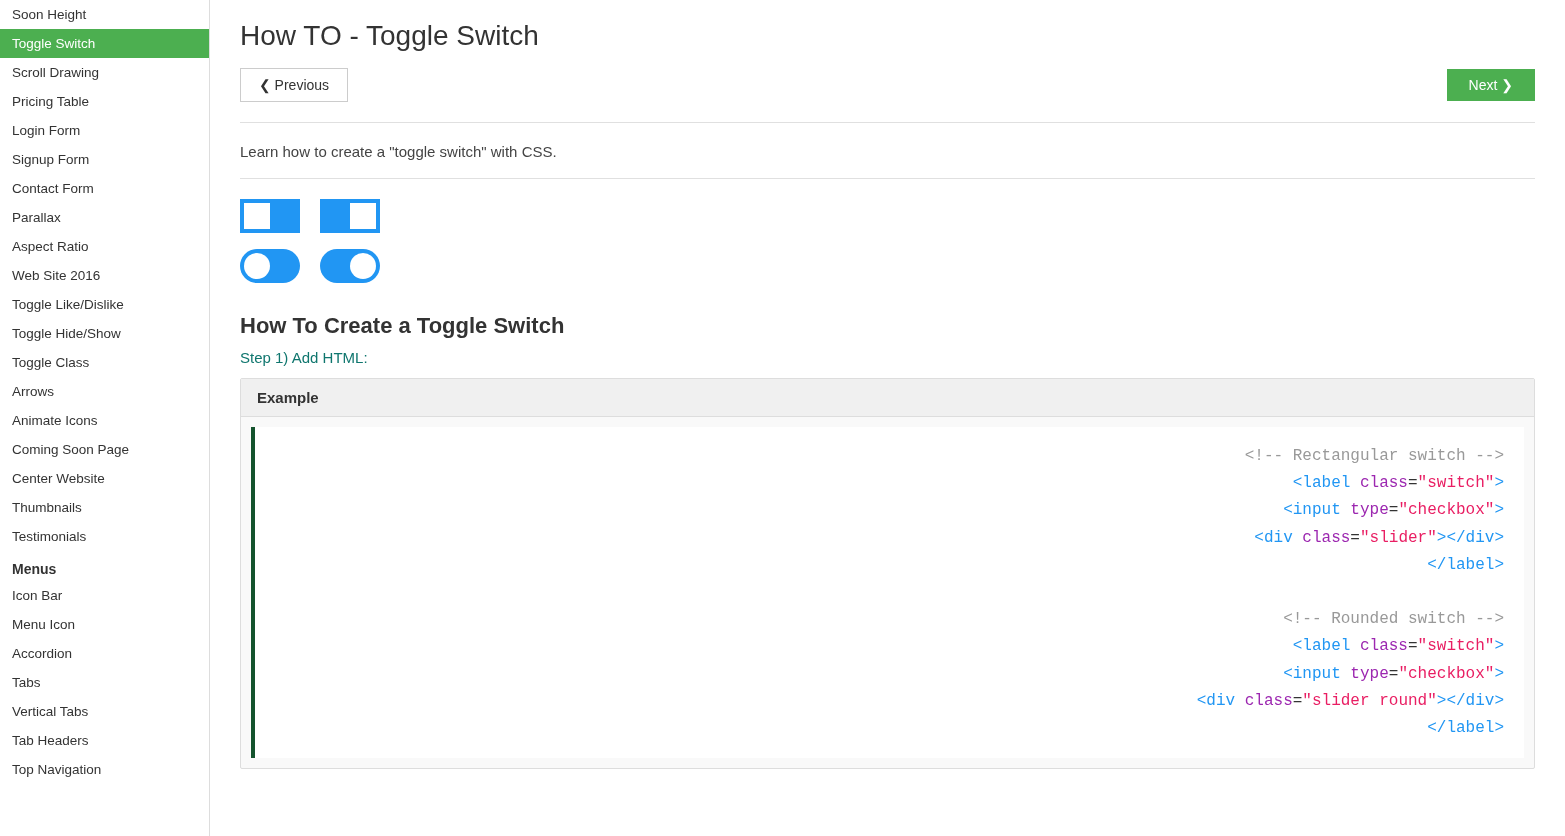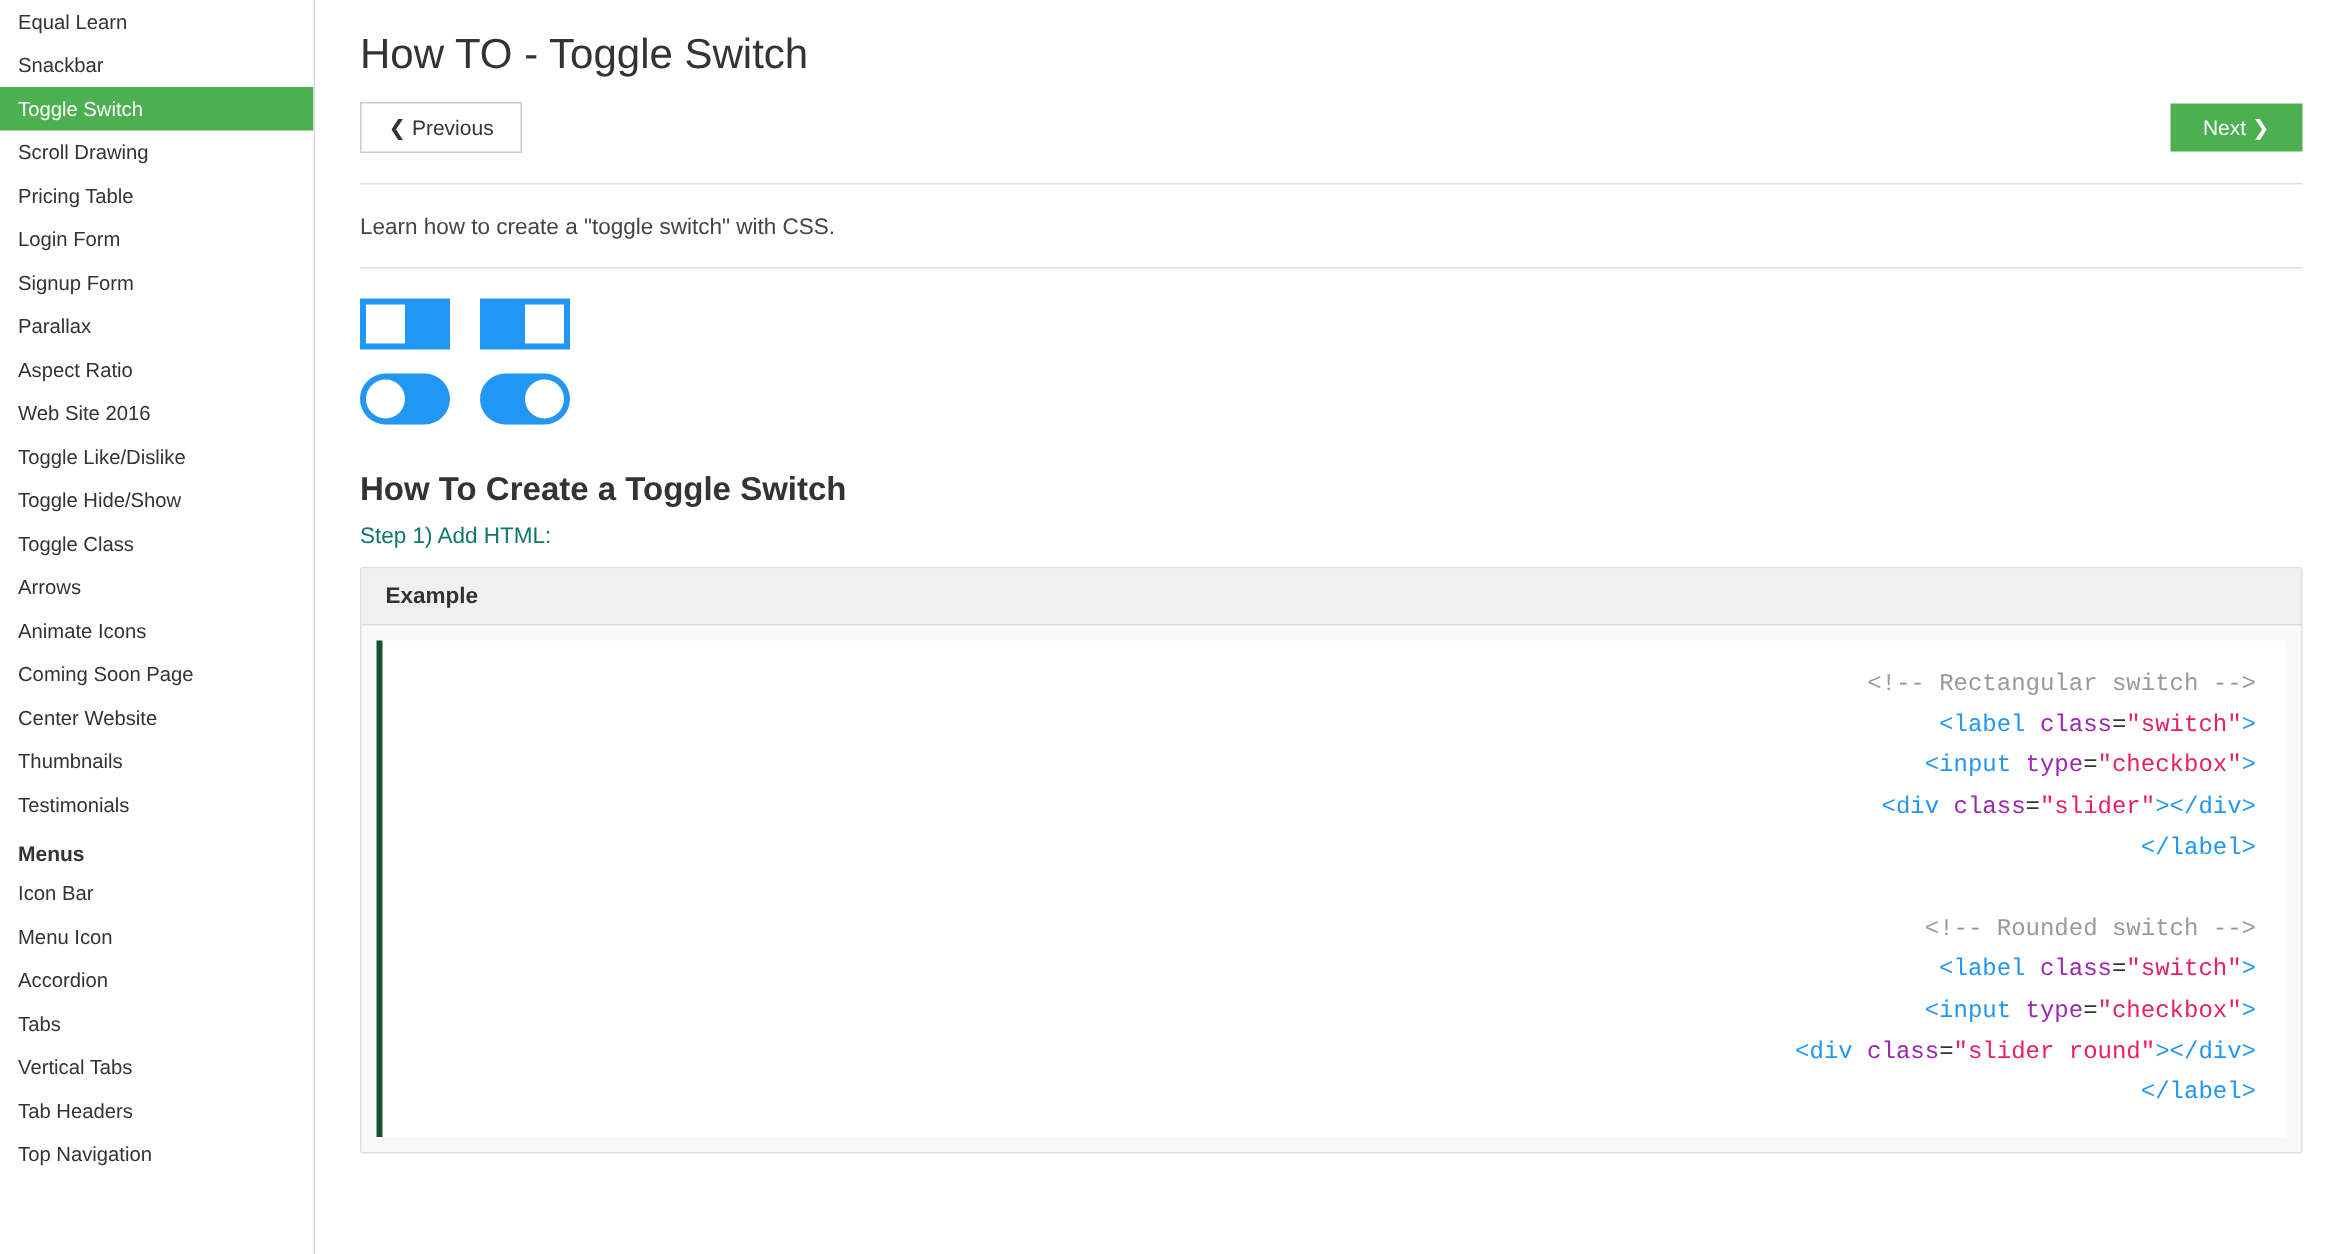--- a/index.html
+++ b/index.html
@@ -188,27 +188,27 @@
     .c-tag { color: #2196F3; }
     .c-attr { color: #9c27b0; }
     .c-val { color: #e91e63; }
     .c-text { color: #333; }
   </style>
 </head>
 <body>
 
 <div id="sidebar">
 
-  <a class="sidebar-item">Equal Learn</a>
-  <a class="sidebar-item">Snackbar</a>
+  <a class="sidebar-item">Soon Height</a>
   <a class="sidebar-item active">Toggle Switch</a>
   <a class="sidebar-item">Scroll Drawing</a>
   <a class="sidebar-item">Pricing Table</a>
   <a class="sidebar-item">Login Form</a>
   <a class="sidebar-item">Signup Form</a>
+  <a class="sidebar-item">Contact Form</a>
   <a class="sidebar-item">Parallax</a>
   <a class="sidebar-item">Aspect Ratio</a>
   <a class="sidebar-item">Web Site 2016</a>
   <a class="sidebar-item">Toggle Like/Dislike</a>
   <a class="sidebar-item">Toggle Hide/Show</a>
   <a class="sidebar-item">Toggle Class</a>
   <a class="sidebar-item">Arrows</a>
   <a class="sidebar-item">Animate Icons</a>
   <a class="sidebar-item">Coming Soon Page</a>
   <a class="sidebar-item">Center Website</a>

